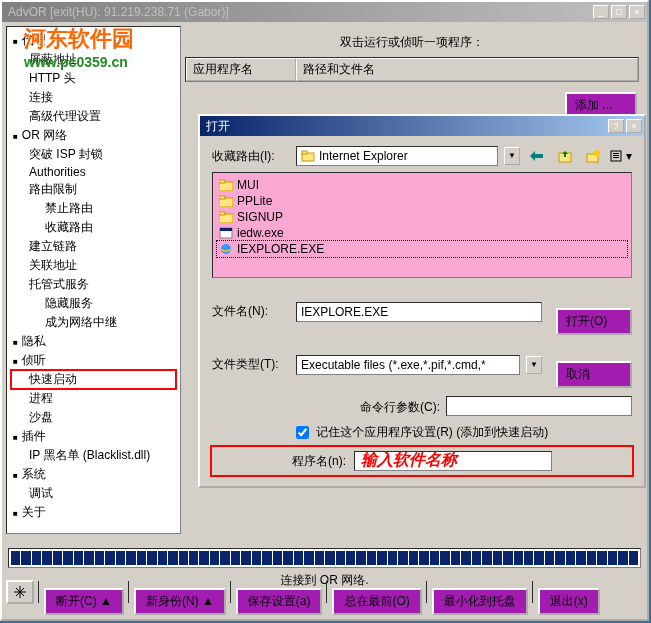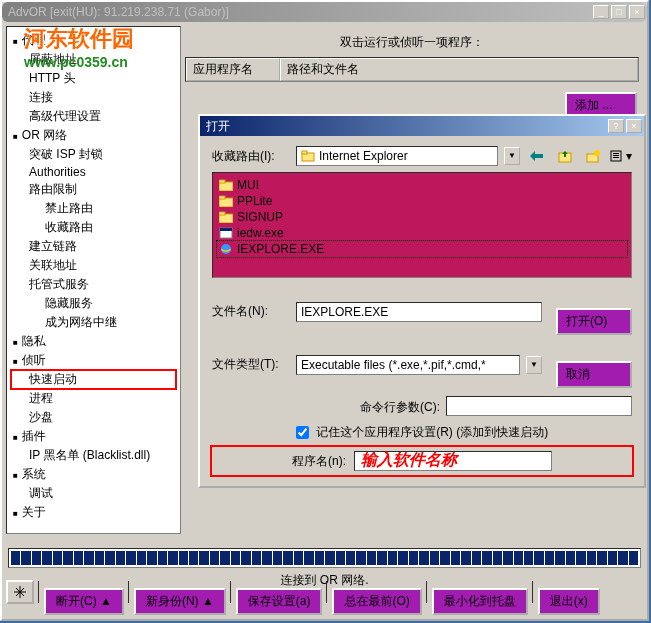--- a/index.html
+++ b/index.html
@@ -1,20 +1,20 @@
 <!DOCTYPE html>
 <html><head>
 <meta charset="utf-8">
 <style>
 * { box-sizing: border-box; margin: 0; padding: 0; font-family: "Microsoft YaHei", SimSun, Arial, sans-serif; font-size: 12px; }
 body { background: #3a6ea5; width: 651px; height: 623px; position: relative; overflow: hidden; }
 .window { background: #d4d0c8; border: 2px outset #fff; position: absolute; }
 .main-window { left: 0; top: 0; width: 649px; height: 621px; }
 .titlebar { background: linear-gradient(to right, #0a246a, #a6caf0); color: #fff; height: 20px; display: flex; align-items: center; padding: 0 2px; }
-.titlebar.inactive { background: linear-gradient(to right, #808080, #c0c0c0); border-radius: 6px; }
+.titlebar.inactive { background: linear-gradient(to right, #808080, #c0c0c0); }
 .titlebar-text { color: #c0c0c0; flex: 1; padding-left: 4px; }
 .titlebar-btns { display: flex; gap: 2px; }
 .titlebar-btn { width: 16px; height: 14px; background: #d4d0c8; border: 1px outset #fff; font-size: 9px; text-align: center; line-height: 12px; cursor: pointer; font-family: Arial; }
 .watermark { position: absolute; top: 22px; left: 22px; z-index: 100; pointer-events: none; }
 .watermark-title { color: #ff6600; font-size: 22px; font-weight: bold; text-shadow: 1px 1px 0 #fff; }
 .watermark-url { color: #228b22; font-size: 14px; font-weight: bold; }
 .main-content { display: flex; position: absolute; top: 24px; left: 4px; right: 4px; bottom: 85px; }
 .tree { width: 175px; background: #fff; border: 1px inset #808080; padding: 4px; overflow: auto; }
 .tree-item { padding: 1px 2px; cursor: pointer; white-space: nowrap; }
 .tree-item.lvl1 { padding-left: 2px; }
@@ -32,21 +32,21 @@
 .dialog .titlebar { background: linear-gradient(to right, #0a246a, #a6caf0); }
 .dialog .titlebar-text { color: #fff; }
 .dialog-body { padding: 10px 12px; }
 .row { display: flex; align-items: center; margin-bottom: 6px; gap: 6px; }
 .row label { white-space: nowrap; }
 .combo { flex: 1; background: #fff; border: 1px inset #808080; height: 20px; display: flex; align-items: center; padding: 0 4px; }
 .combo-icon { width: 14px; height: 14px; margin-right: 4px; }
 .dd-arrow { width: 16px; height: 18px; background: #d4d0c8; border: 1px outset #fff; text-align: center; font-size: 8px; line-height: 16px; cursor: pointer; }
 .toolbar-icons { display: flex; gap: 6px; }
 .tb-icon { width: 22px; height: 20px; display: flex; align-items: center; justify-content: center; cursor: pointer; }
-.file-list { background: #be185d; border: 1px inset #808080; height: 106px; padding: 4px; margin-bottom: 10px; }
+.file-list { background: #f9a8d4; border: 1px inset #808080; height: 106px; padding: 4px; margin-bottom: 10px; }
 .file-item { display: flex; align-items: center; padding: 1px 2px; cursor: pointer; gap: 4px; }
 .file-item.selected { outline: 1px dotted #000; }
 .folder-icon { width: 14px; height: 12px; display: inline-block; }
 .folder-icon svg { width: 14px; height: 12px; }
 .input-txt { background: #fff; border: 1px inset #808080; height: 20px; padding: 0 4px; flex: 1; display: flex; align-items: center; font-family: monospace; }
 .label-col { width: 78px; }
 .dlg-btn { width: 76px; margin-left: 8px; }
 .cmd-row { display: flex; align-items: flex-end; justify-content: flex-end; margin: 8px 0; gap: 6px; }
 .cmd-row .input-txt { width: 186px; flex: none; }
 .chk-row { text-align: center; margin: 6px 0; }
@@ -106,21 +106,21 @@
         <div class="tree-item lvl2">沙盘</div>
         <div class="tree-item lvl1 tree-bullet">插件</div>
         <div class="tree-item lvl2">IP 黑名单 (Blacklist.dll)</div>
         <div class="tree-item lvl1 tree-bullet">系统</div>
         <div class="tree-item lvl2">调试</div>
         <div class="tree-item lvl1 tree-bullet">关于</div>
       </div>
     <div class="right-panel">
       <div class="instruction">双击运行或侦听一项程序：</div>
       <div class="list-header">
-        <div class="list-col" style="width:94px">应用程序名</div>
+        <div class="list-col" style="width:110px">应用程序名</div>
         <div class="list-col" style="flex:1">路径和文件名</div>
       </div>
       <div class="side-btns">
         <div class="btn">添加 ...</div>
         <div class="btn">运行 ...</div>
       </div>
     </div>
   </div>
 
   <div class="status-area">

